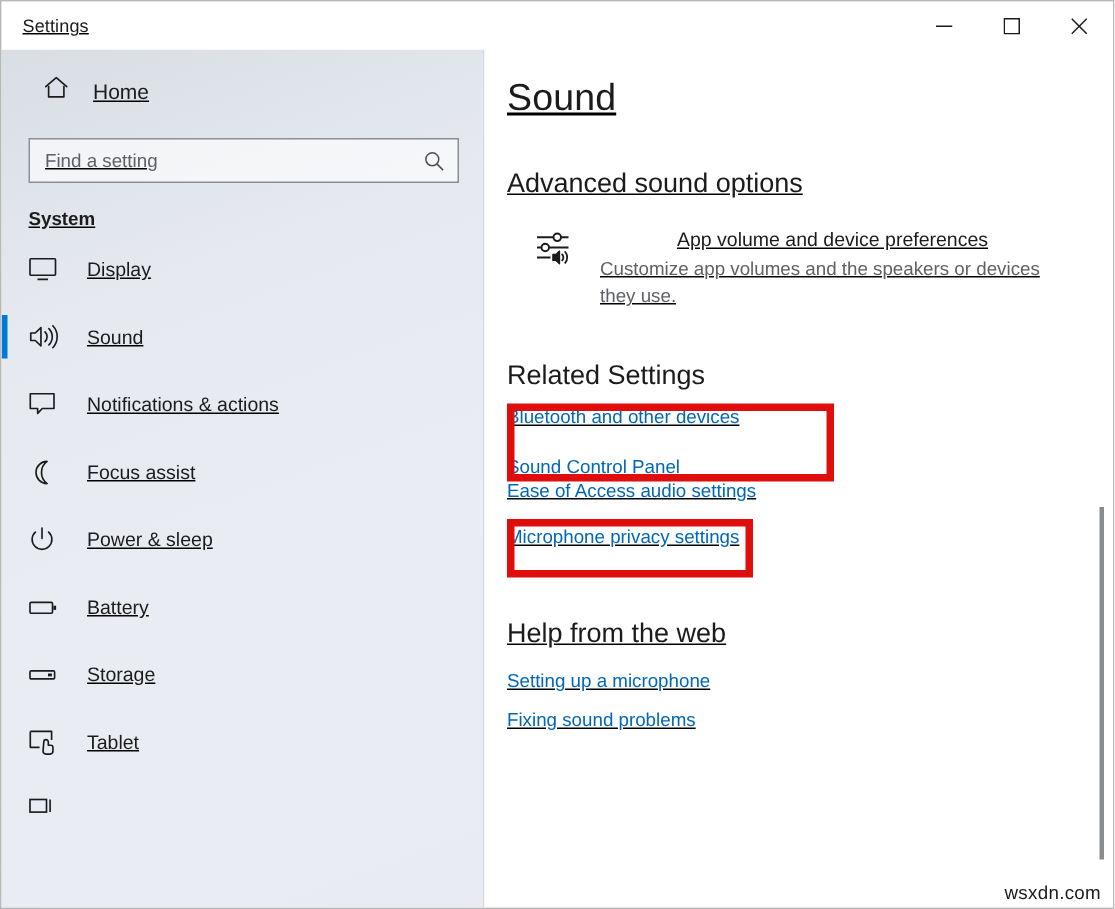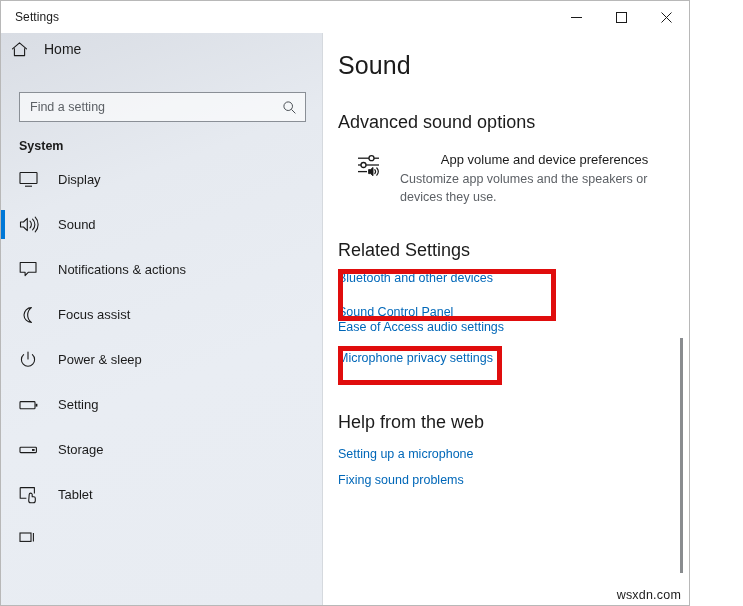--- a/index.html
+++ b/index.html
@@ -7,27 +7,28 @@
   html, body {
     width: 743px;
     height: 606px;
     overflow: hidden;
     font-family: "Liberation Sans", sans-serif;
     background: #ffffff;
   }
 
   #window {
     position: relative;
-    width: 690px;
+    width: 743px;
     height: 606px;
     background: #ffffff;
     border: 1px solid #b8b8b8;
     overflow: hidden;
     display: flex;
     flex-direction: column;
+    text-decoration: underline;
   }
 
   
   #titlebar {
     position: relative;
     height: 32px;
     flex: 0 0 32px;
     background: #ffffff;
     display: flex;
     align-items: center;
@@ -74,22 +75,23 @@
     border-right: 1px solid #d5d9de;
     overflow: hidden;
   }
   #sidebar-inner {
     position: relative;
     padding-top: 8px;
   }
 
   .home-row {
     display: flex;
+    align-items: center;
     height: 40px;
-    padding-left: 10px;
+    padding-left: 28px;
     gap: 16px;
   }
   .home-label {
     font-size: 14px;
     color: #1b1b1b;
   }
 
   .search-wrap {
     margin: 11px 16px 0 18px;
     height: 30px;
@@ -374,21 +376,21 @@
           <span class="nav-label">Power &amp; sleep</span>
         </div>
 
         <div class="nav-item">
           <span class="nav-icon">
             <svg width="20" height="14" viewBox="0 0 20 14">
               <rect x="1" y="3.6" width="15" height="7.2" rx="0.8" fill="none" stroke="#1b1b1b" stroke-width="1.1"></rect>
               <rect x="16.6" y="5.8" width="1.8" height="2.8" fill="#1b1b1b"></rect>
             </svg>
           </span>
-          <span class="nav-label">Setting</span>
+          <span class="nav-label">Battery</span>
         </div>
 
         <div class="nav-item">
           <span class="nav-icon">
             <svg width="20" height="13" viewBox="0 0 20 13">
               <rect x="1" y="4.2" width="16.4" height="5.4" rx="0.8" fill="none" stroke="#1b1b1b" stroke-width="1.1"></rect>
               <rect x="13" y="6" width="2.6" height="1.9" fill="#1b1b1b"></rect>
             </svg>
           </span>
           <span class="nav-label">Storage</span>

